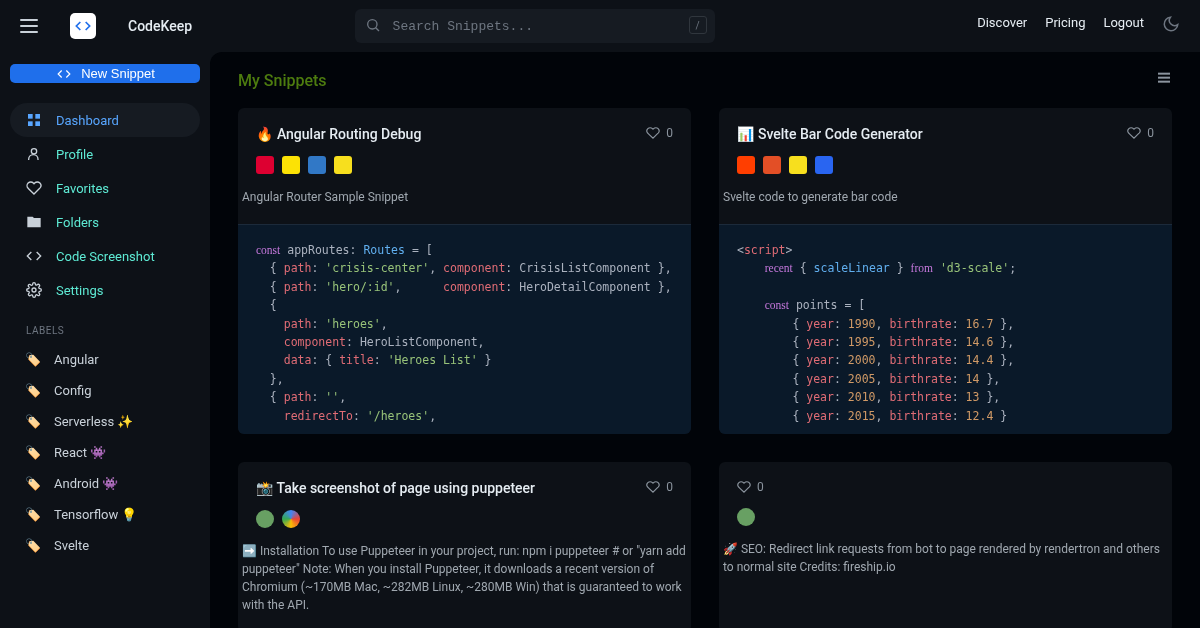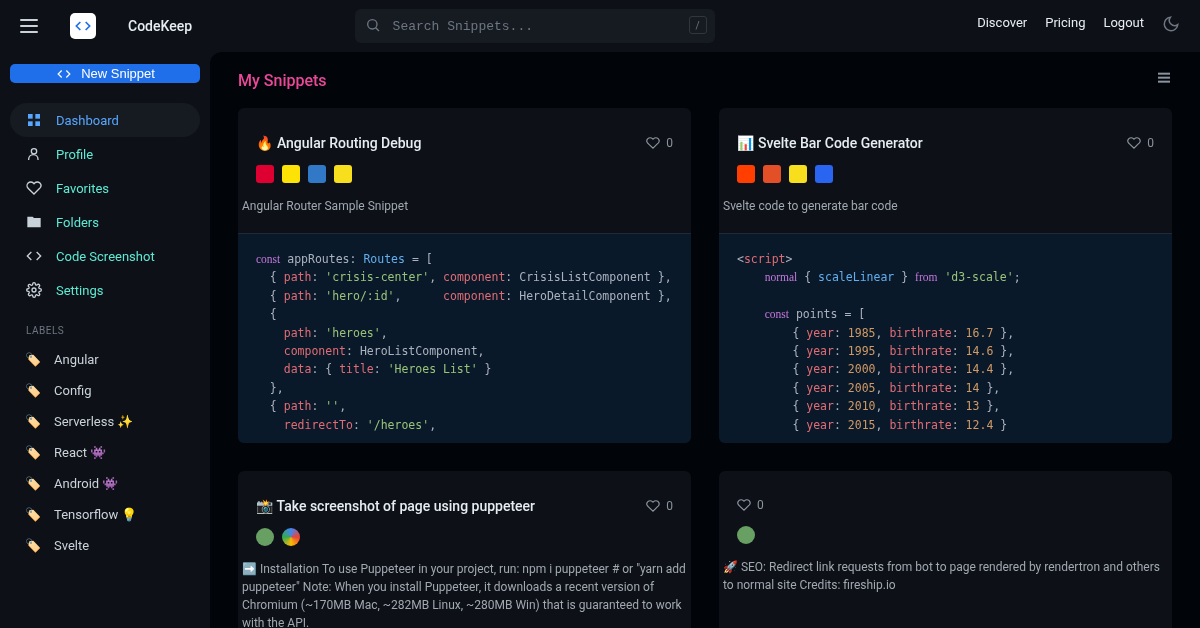--- a/index.html
+++ b/index.html
@@ -50,30 +50,30 @@
 }
 .side-item.active { background: #161b22; color: #58a6ff; text-align: center; }
 .side-item .icon { width: 16px; height: 16px; flex-shrink: 0; display:flex; align-items:center; justify-content:center; color:#c9d1d9; }
 .side-item.active .icon { color: #58a6ff; }
 .labels-hdr { font-size: 10px; letter-spacing: 0.5px; color: #6e7681; padding: 18px 16px 8px; }
 .label-item { display: flex; align-items: center; gap: 14px; padding: 8px 16px; font-size: 13px; color: #c9d1d9; cursor: pointer; }
 .label-dot { width: 14px; display:flex; justify-content:center; }
 
 .main { flex: 1; background: #010409; border-radius: 12px 0 0 0; padding: 18px 28px; overflow: hidden; }
 .main-hdr { display: flex; align-items: center; justify-content: space-between; margin-bottom: 18px; }
-.main-title { font-size: 16px; font-weight: 500; color: #ec4899; }
+.main-title { font-size: 16px; font-weight: 500; color: #4d7c0f; }
 .view-icon { color: #8b949e; }
 
 .grid { display: grid; grid-template-columns: 1fr 1fr; gap: 28px; }
 .card {
   background: #0d1117; border-radius: 6px;
   padding: 18px 0 0 0;
   overflow: hidden;
 }
-.card-hdr { display: flex; justify-content: space-between; align-items: center; padding: 0 18px; margin-bottom: 14px; margin-top: 9px; }
+.card-hdr { display: flex; justify-content: space-between; align-items: flex-start; padding: 0 18px; margin-bottom: 14px; }
 .card-title { font-size: 14px; font-weight: 500; color: #e6edf3; }
 .card-like { display: flex; align-items: center; gap: 6px; color: #8b949e; font-size: 12px; }
 .tech-row { display: flex; gap: 8px; padding: 0 18px; margin-bottom: 14px; }
 .tech-badge { width: 18px; height: 18px; border-radius: 3px; }
 .card-desc { font-size: 12px; color: #a0a8b0; padding: 0 4px; margin-bottom: 18px; line-height: 1.5; }
 .code-block {
   background: #0a1929; border-top: 1px solid #1c2a3a;
   padding: 16px 18px; font-family: "SF Mono", Consolas, monospace;
   font-size: 11.5px; line-height: 1.6; white-space: pre; overflow: hidden;
   height: 210px;
@@ -271,24 +271,24 @@
           </div>
         </div>
         <div class="tech-row">
           <div class="tech-badge" style="background:#ff3e00"></div>
           <div class="tech-badge" style="background:#e34f26"></div>
           <div class="tech-badge" style="background:#f7df1e"></div>
           <div class="tech-badge" style="background:#2965f1"></div>
         </div>
         <div class="card-desc">Svelte code to generate bar code</div>
         <div class="code-block"><span class="punc">&lt;</span><span class="key">script</span><span class="punc">&gt;</span>
-    <span class="kw">normal</span> <span class="punc">{</span> <span class="type">scaleLinear</span> <span class="punc">}</span> <span class="kw">from</span> <span class="str">'d3-scale'</span><span class="punc">;</span>
+    <span class="kw">recent</span> <span class="punc">{</span> <span class="type">scaleLinear</span> <span class="punc">}</span> <span class="kw">from</span> <span class="str">'d3-scale'</span><span class="punc">;</span>
 
     <span class="kw">const</span> <span class="ident">points</span> <span class="punc">= [</span>
-        <span class="punc">{</span> <span class="key">year</span><span class="punc">:</span> <span class="num">1985</span><span class="punc">,</span> <span class="key">birthrate</span><span class="punc">:</span> <span class="num">16.7</span> <span class="punc">},</span>
+        <span class="punc">{</span> <span class="key">year</span><span class="punc">:</span> <span class="num">1990</span><span class="punc">,</span> <span class="key">birthrate</span><span class="punc">:</span> <span class="num">16.7</span> <span class="punc">},</span>
         <span class="punc">{</span> <span class="key">year</span><span class="punc">:</span> <span class="num">1995</span><span class="punc">,</span> <span class="key">birthrate</span><span class="punc">:</span> <span class="num">14.6</span> <span class="punc">},</span>
         <span class="punc">{</span> <span class="key">year</span><span class="punc">:</span> <span class="num">2000</span><span class="punc">,</span> <span class="key">birthrate</span><span class="punc">:</span> <span class="num">14.4</span> <span class="punc">},</span>
         <span class="punc">{</span> <span class="key">year</span><span class="punc">:</span> <span class="num">2005</span><span class="punc">,</span> <span class="key">birthrate</span><span class="punc">:</span> <span class="num">14</span> <span class="punc">},</span>
         <span class="punc">{</span> <span class="key">year</span><span class="punc">:</span> <span class="num">2010</span><span class="punc">,</span> <span class="key">birthrate</span><span class="punc">:</span> <span class="num">13</span> <span class="punc">},</span>
         <span class="punc">{</span> <span class="key">year</span><span class="punc">:</span> <span class="num">2015</span><span class="punc">,</span> <span class="key">birthrate</span><span class="punc">:</span> <span class="num">12.4</span> <span class="punc">}</span></div>
       </div>
 
       <div class="card">
         <div class="card-hdr">
           <div class="card-title">📸 Take screenshot of page using puppeteer</div>

